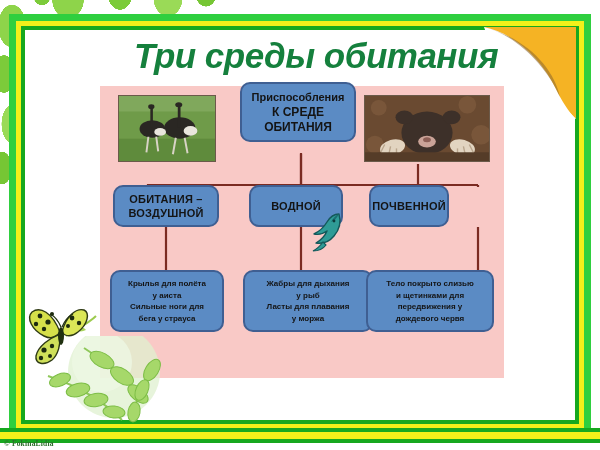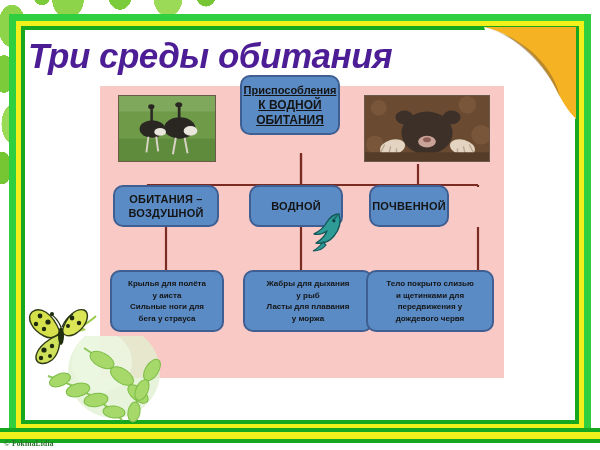--- a/index.html
+++ b/index.html
@@ -98,25 +98,25 @@
     width: 92px; height: 92px;
     z-index: 5;
     overflow: hidden;
   }
 
   
   .title {
     position: absolute;
     left: 28px; top: 36px;
     width: 470px;
-    text-align: left;
+    text-align: right;
     font-size: 35px;
     font-weight: bold;
     font-style: italic;
-    color: #4c1d95;
+    color: #15803d;
     letter-spacing: -0.5px;
     white-space: nowrap;
     z-index: 8;
   }
 
   .panel {
     position: absolute;
     left: 100px; top: 86px;
     width: 404px; height: 292px;
     background: #f9c9c6;
@@ -173,25 +173,24 @@
     box-sizing: border-box;
     color: #141414;
     text-align: center;
     font-weight: bold;
     display: flex;
     align-items: center;
     justify-content: center;
     z-index: 8;
   }
   .box-root {
-    left: 240px; top: 75px;
-    width: 100px; height: 60px;
+    left: 240px; top: 82px;
+    width: 116px; height: 60px;
     font-size: 11px;
     line-height: 15px;
-    text-decoration: underline;
   }
   .box-root .l1 { font-size: 11px; }
   .box-root .l2 { font-size: 12px; }
   .lvl2 {
     height: 42px;
     font-size: 11px;
     line-height: 14px;
     letter-spacing: 0.2px;
   }
   .box-n1 { left: 113px; top: 185px; width: 106px; }
@@ -405,21 +404,21 @@
           <path d="M 100 52 L 102 61"></path>
           <path d="M 94 54 L 94 62"></path>
       </g>
       <rect x="0" y="58" width="126" height="9" fill="#553c28"></rect>
     </svg>
   </div>
 
   <div class="box box-root">
     <div>
       <div class="l1">Приспособления</div>
-      <div class="l2">К ВОДНОЙ</div>
+      <div class="l2">К СРЕДЕ</div>
       <div class="l2">ОБИТАНИЯ</div>
     </div>
   </div>
 
   <div class="box lvl2 box-n1">
     <div>
       <div>ОБИТАНИЯ –</div>
       <div>ВОЗДУШНОЙ</div>
     </div>
   </div>

